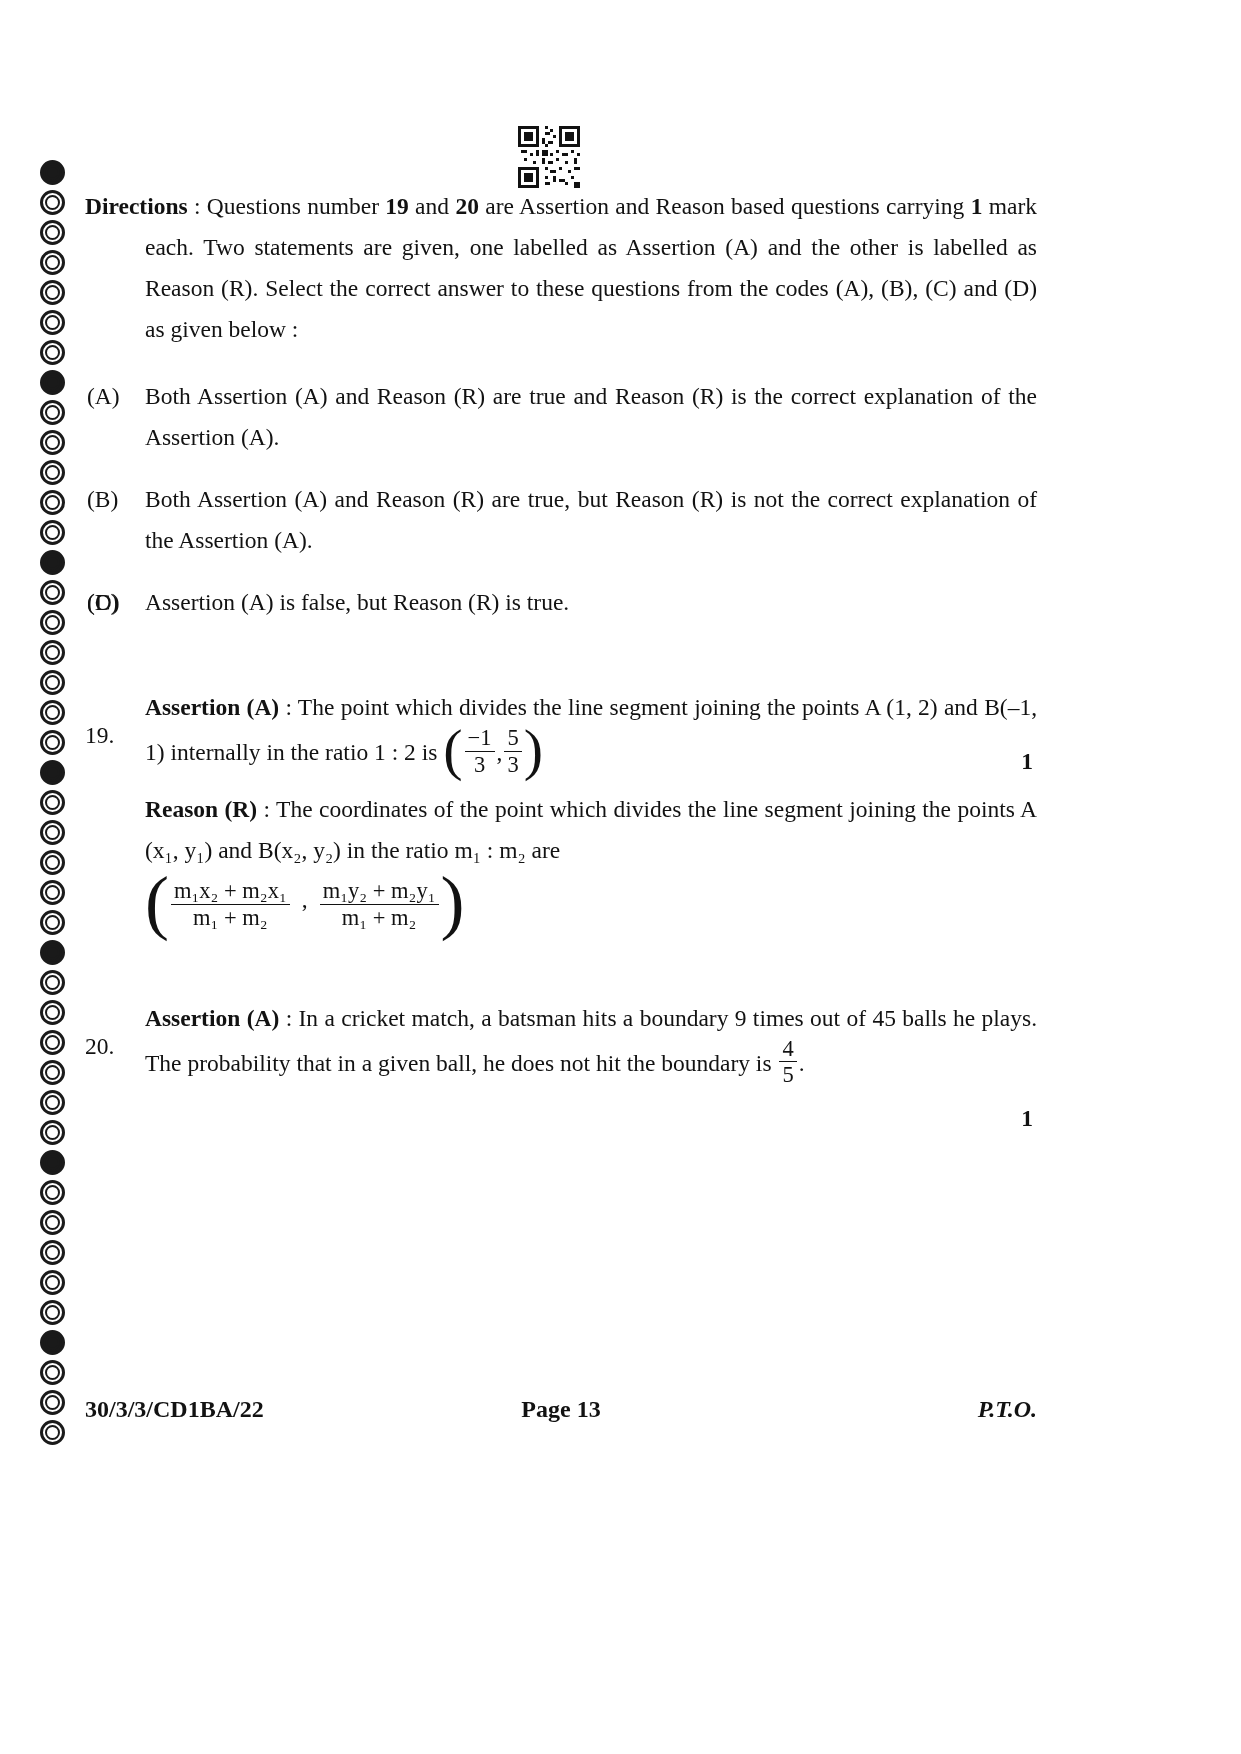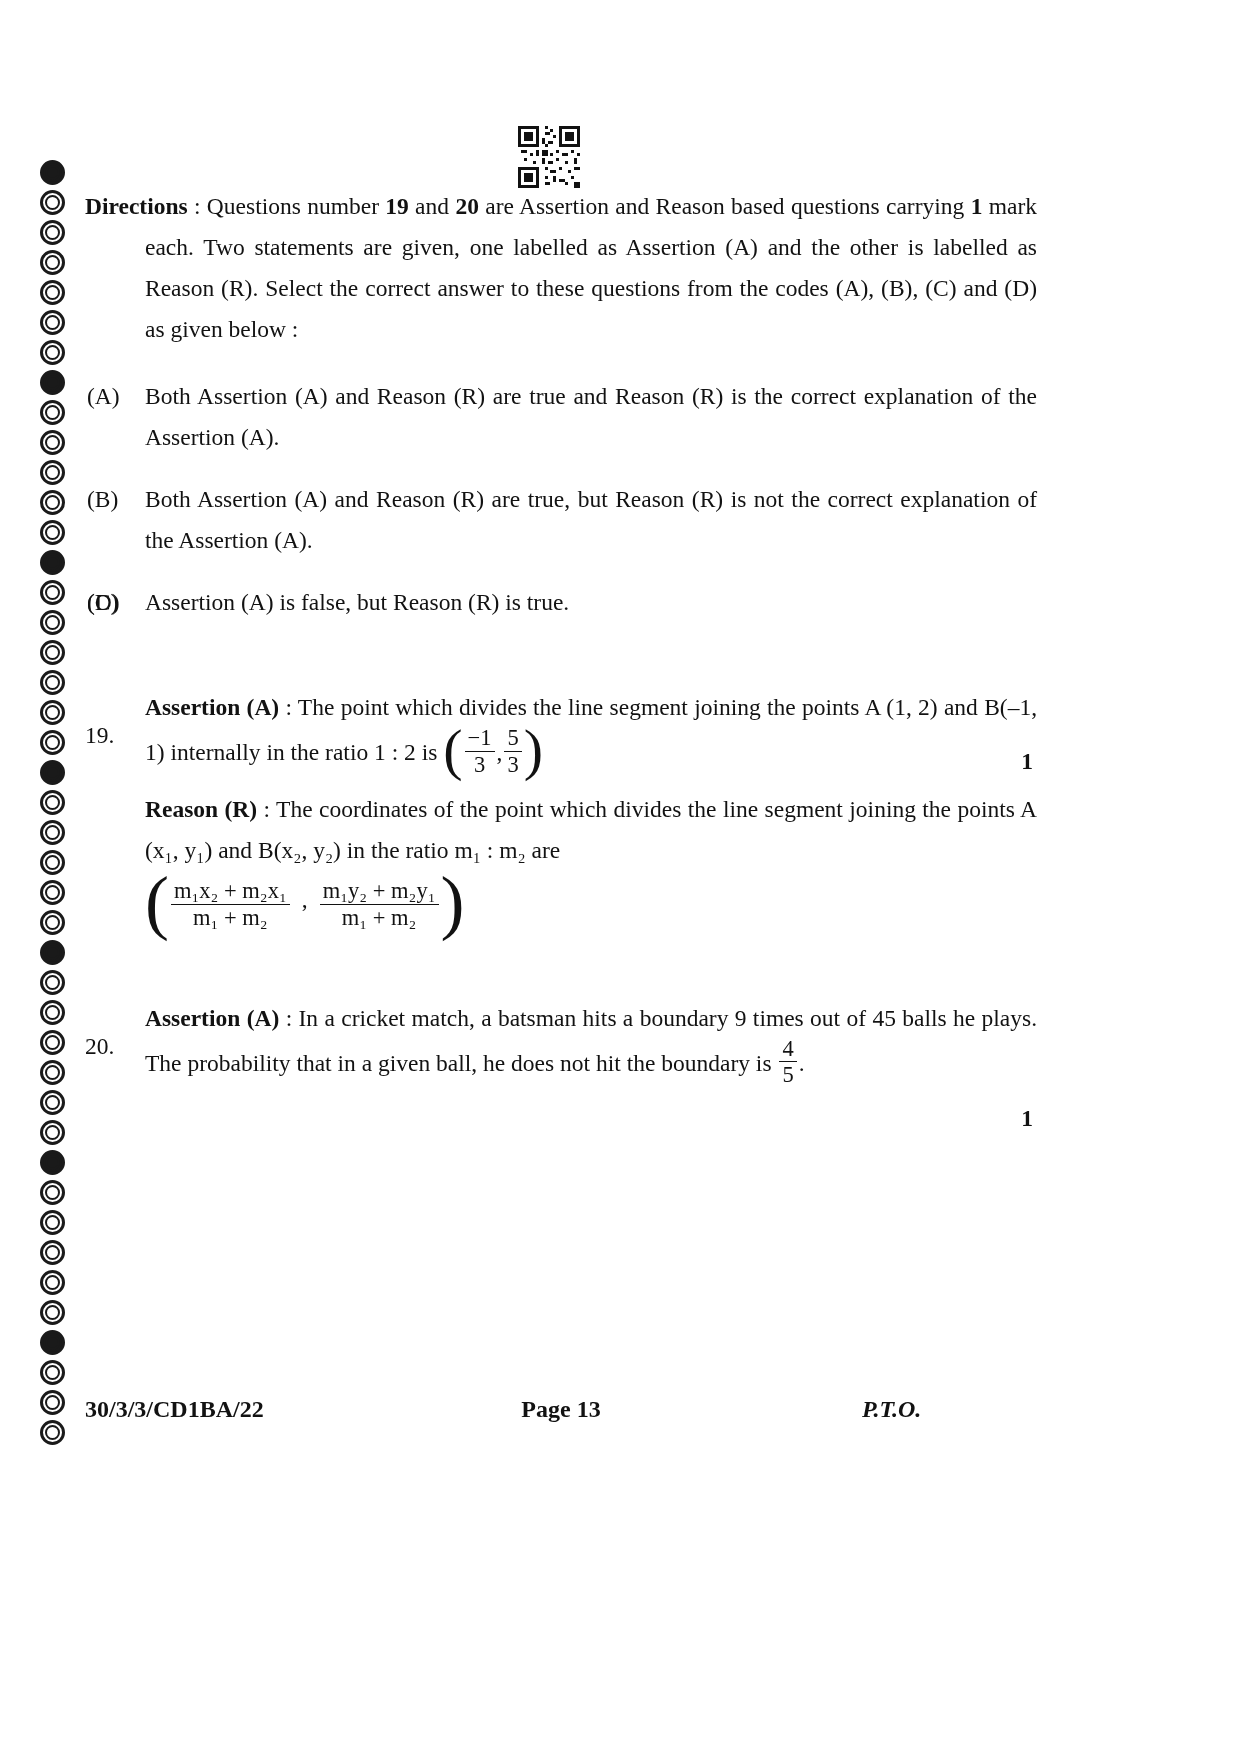--- a/index.html
+++ b/index.html
@@ -137,21 +137,21 @@
     left: 85px;
     top: 1396px;
     width: 952px;
     display: flex;
     align-items: baseline;
     font-size: 24px;
     gap: 40px;
   }
   .footer-left  { flex: 1; text-align: left;  font-weight: bold; }
   .footer-center{ flex: 1; text-align: center; font-weight: bold; }
-  .footer-right { flex: 1; text-align: center; font-weight: bold; font-style: italic; }
+  .footer-right { flex: 1; text-align: right; font-weight: bold; font-style: italic; }
 </style>
 </head>
 <body>
 
 <div class="page">
 
   <div class="binding">
       <div class="ring filled"></div>
       <div class="ring"></div>
       <div class="ring"></div>

